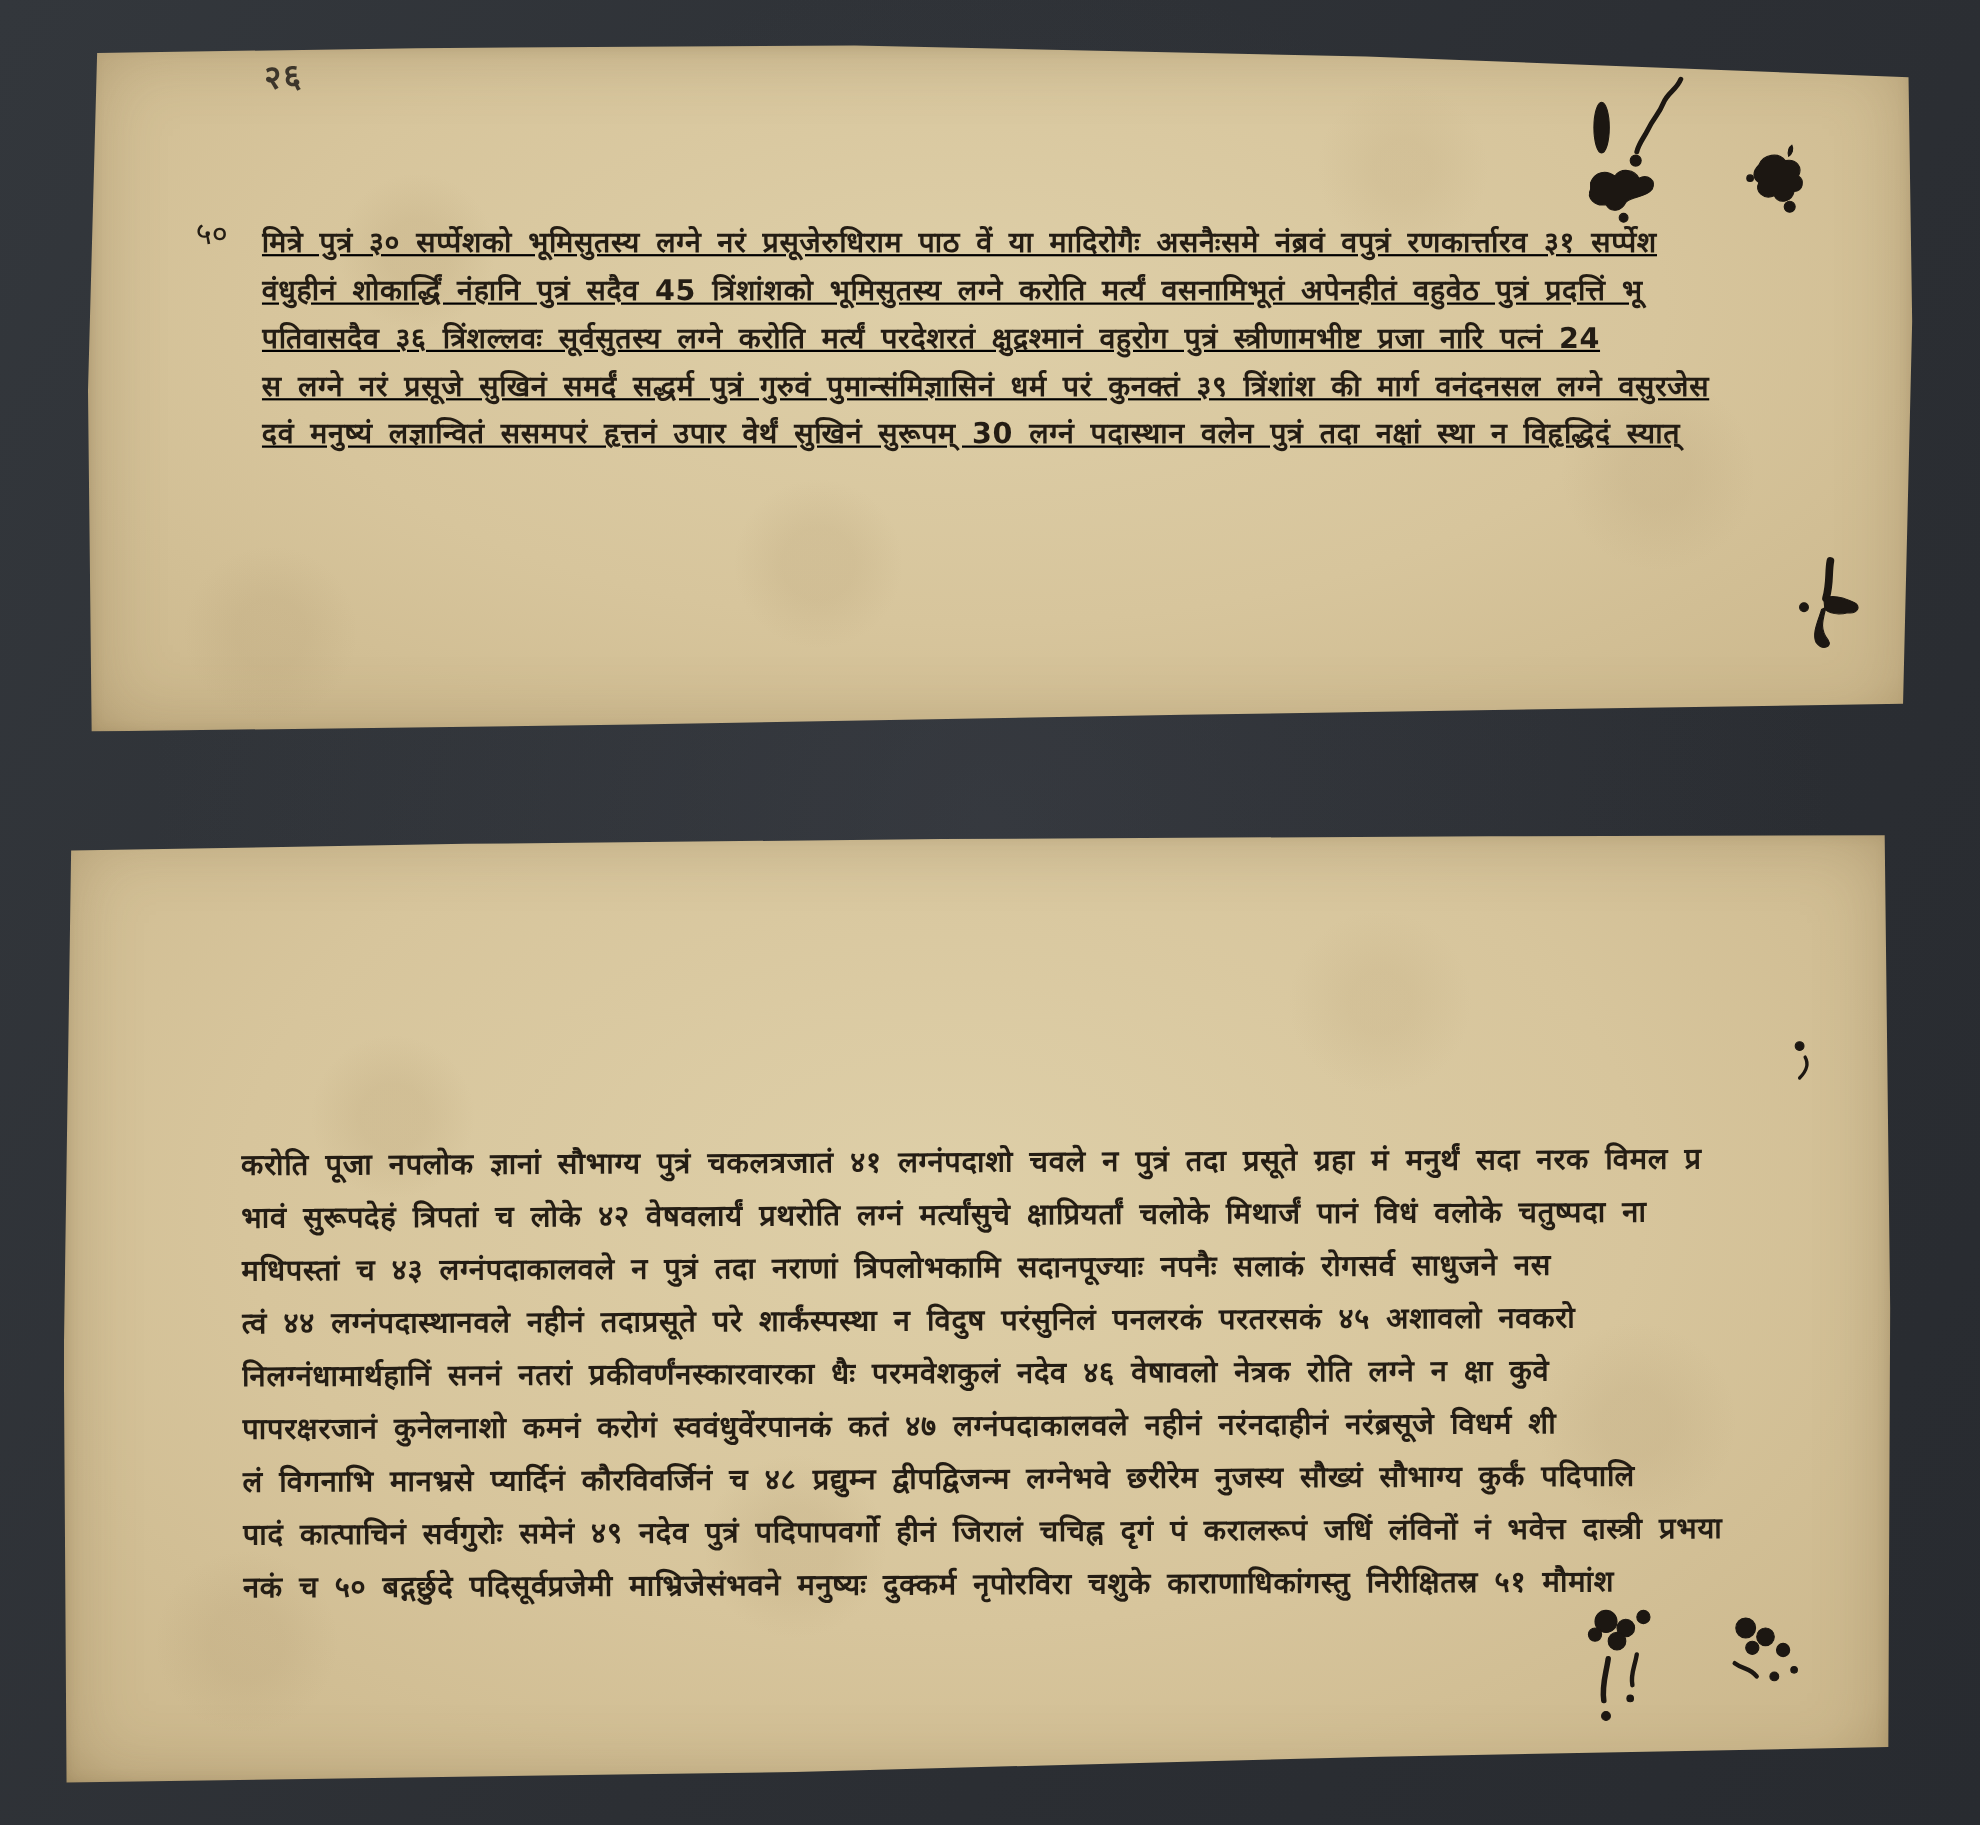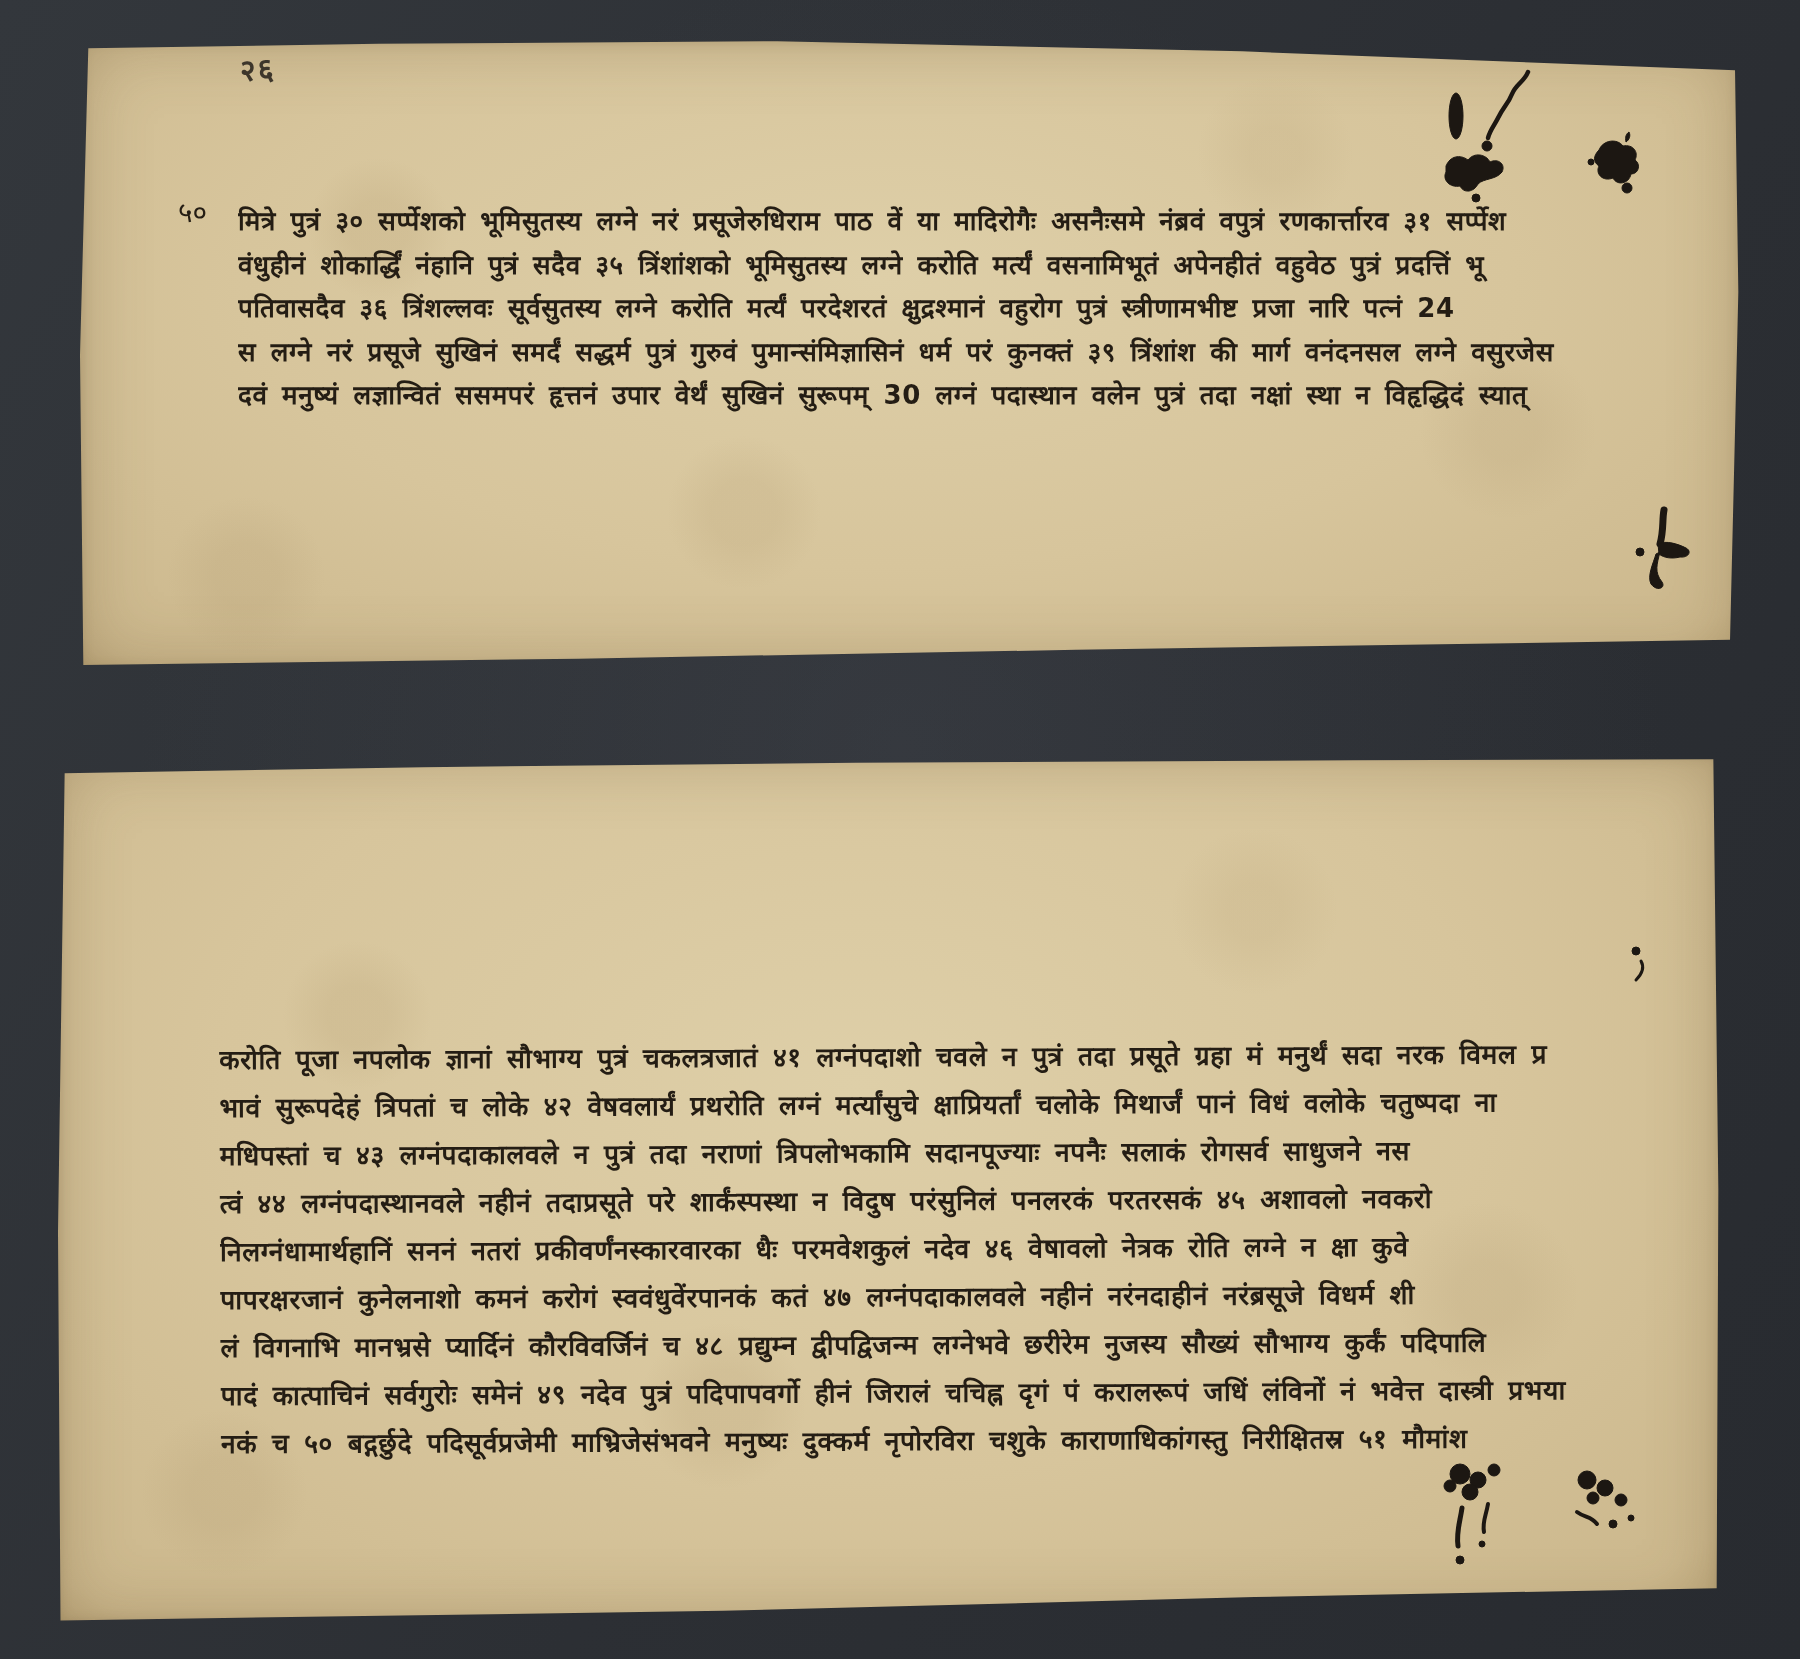--- a/index.html
+++ b/index.html
@@ -44,21 +44,21 @@
   }
   .script-line{
     white-space:nowrap;
     overflow:hidden;
     color:#241d14;
     font-weight:bold;
     letter-spacing:.6px;
     word-spacing:5px;
   }
   #text-top{
-    position:absolute; left:158px; top:160px; width:1350px;
+    position:absolute; left:158px; top:160px; width:1350px;text-decoration:underline;
   }
   #text-top .script-line{ height:43.6px; line-height:43.6px; font-size:26px; }
   #text-bottom{
     position:absolute; left:162px; top:278px; width:1400px;
     transform:rotate(-0.25deg);
   }
   #text-bottom .script-line{ height:48px; line-height:48px; font-size:26.5px; }
   .folio{
     position:absolute; left:160px; top:8px;
     font-size:30px; color:#3d362b; font-weight:bold; letter-spacing:2px;
@@ -78,21 +78,21 @@
 
 <div class="leaf" id="leaf-top">
   <div class="grain"></div>
 
   <div class="folio">२६</div>
 
   <div class="margin-note">५०</div>
 
   <div id="text-top">
     <div class="script-line">मित्रे पुत्रं ३० सर्प्पेशको भूमिसुतस्य लग्ने नरं प्रसूजेरुधिराम पाठ वें या मादिरोगैः असनैःसमे नंब्रवं वपुत्रं रणकार्त्तारव ३१ सर्प्पेश</div>
-    <div class="script-line">वंधुहीनं शोकार्द्धिं नंहानि पुत्रं सदैव ३५ त्रिंशांशको भूमिसुतस्य लग्ने करोति मर्त्यं वसनामिभूतं अपेनहीतं वहुवेठ पुत्रं प्रदत्तिं भू</div>
+    <div class="script-line">वंधुहीनं शोकार्द्धिं नंहानि पुत्रं सदैव 45 त्रिंशांशको भूमिसुतस्य लग्ने करोति मर्त्यं वसनामिभूतं अपेनहीतं वहुवेठ पुत्रं प्रदत्तिं भू</div>
     <div class="script-line">पतिवासदैव ३६ त्रिंशल्लवः सूर्वसुतस्य लग्ने करोति मर्त्यं परदेशरतं क्षुद्रश्मानं वहुरोग पुत्रं स्त्रीणामभीष्ट प्रजा नारि पत्नं 24</div>
     <div class="script-line">स लग्ने नरं प्रसूजे सुखिनं समर्दं सद्धर्म पुत्रं गुरुवं पुमान्संमिज्ञासिनं धर्म परं कुनक्तं ३९ त्रिंशांश की मार्ग वनंदनसल लग्ने वसुरजेस</div>
     <div class="script-line">दवं मनुष्यं लज्ञान्वितं ससमपरं हृत्तनं उपार वेर्थं सुखिनं सुरूपम्  30 लग्नं पदास्थान वलेन पुत्रं तदा नक्षां स्था न विहृद्धिदं स्यात्</div>
   </div>
 
   <div class="blot" style="left:1360px;top:28px;">
     <svg width="110" height="140" viewBox="0 0 110 140">
       <g fill="#1c1712" stroke="#1c1712">
         <path d="M88,4 C84,14 76,16 72,26 C68,36 64,38 58,50 C54,58 50,62 48,70" fill="none" stroke-width="4.5" stroke-linecap="round"></path>
         <ellipse cx="16" cy="48" rx="7" ry="23"></ellipse>

